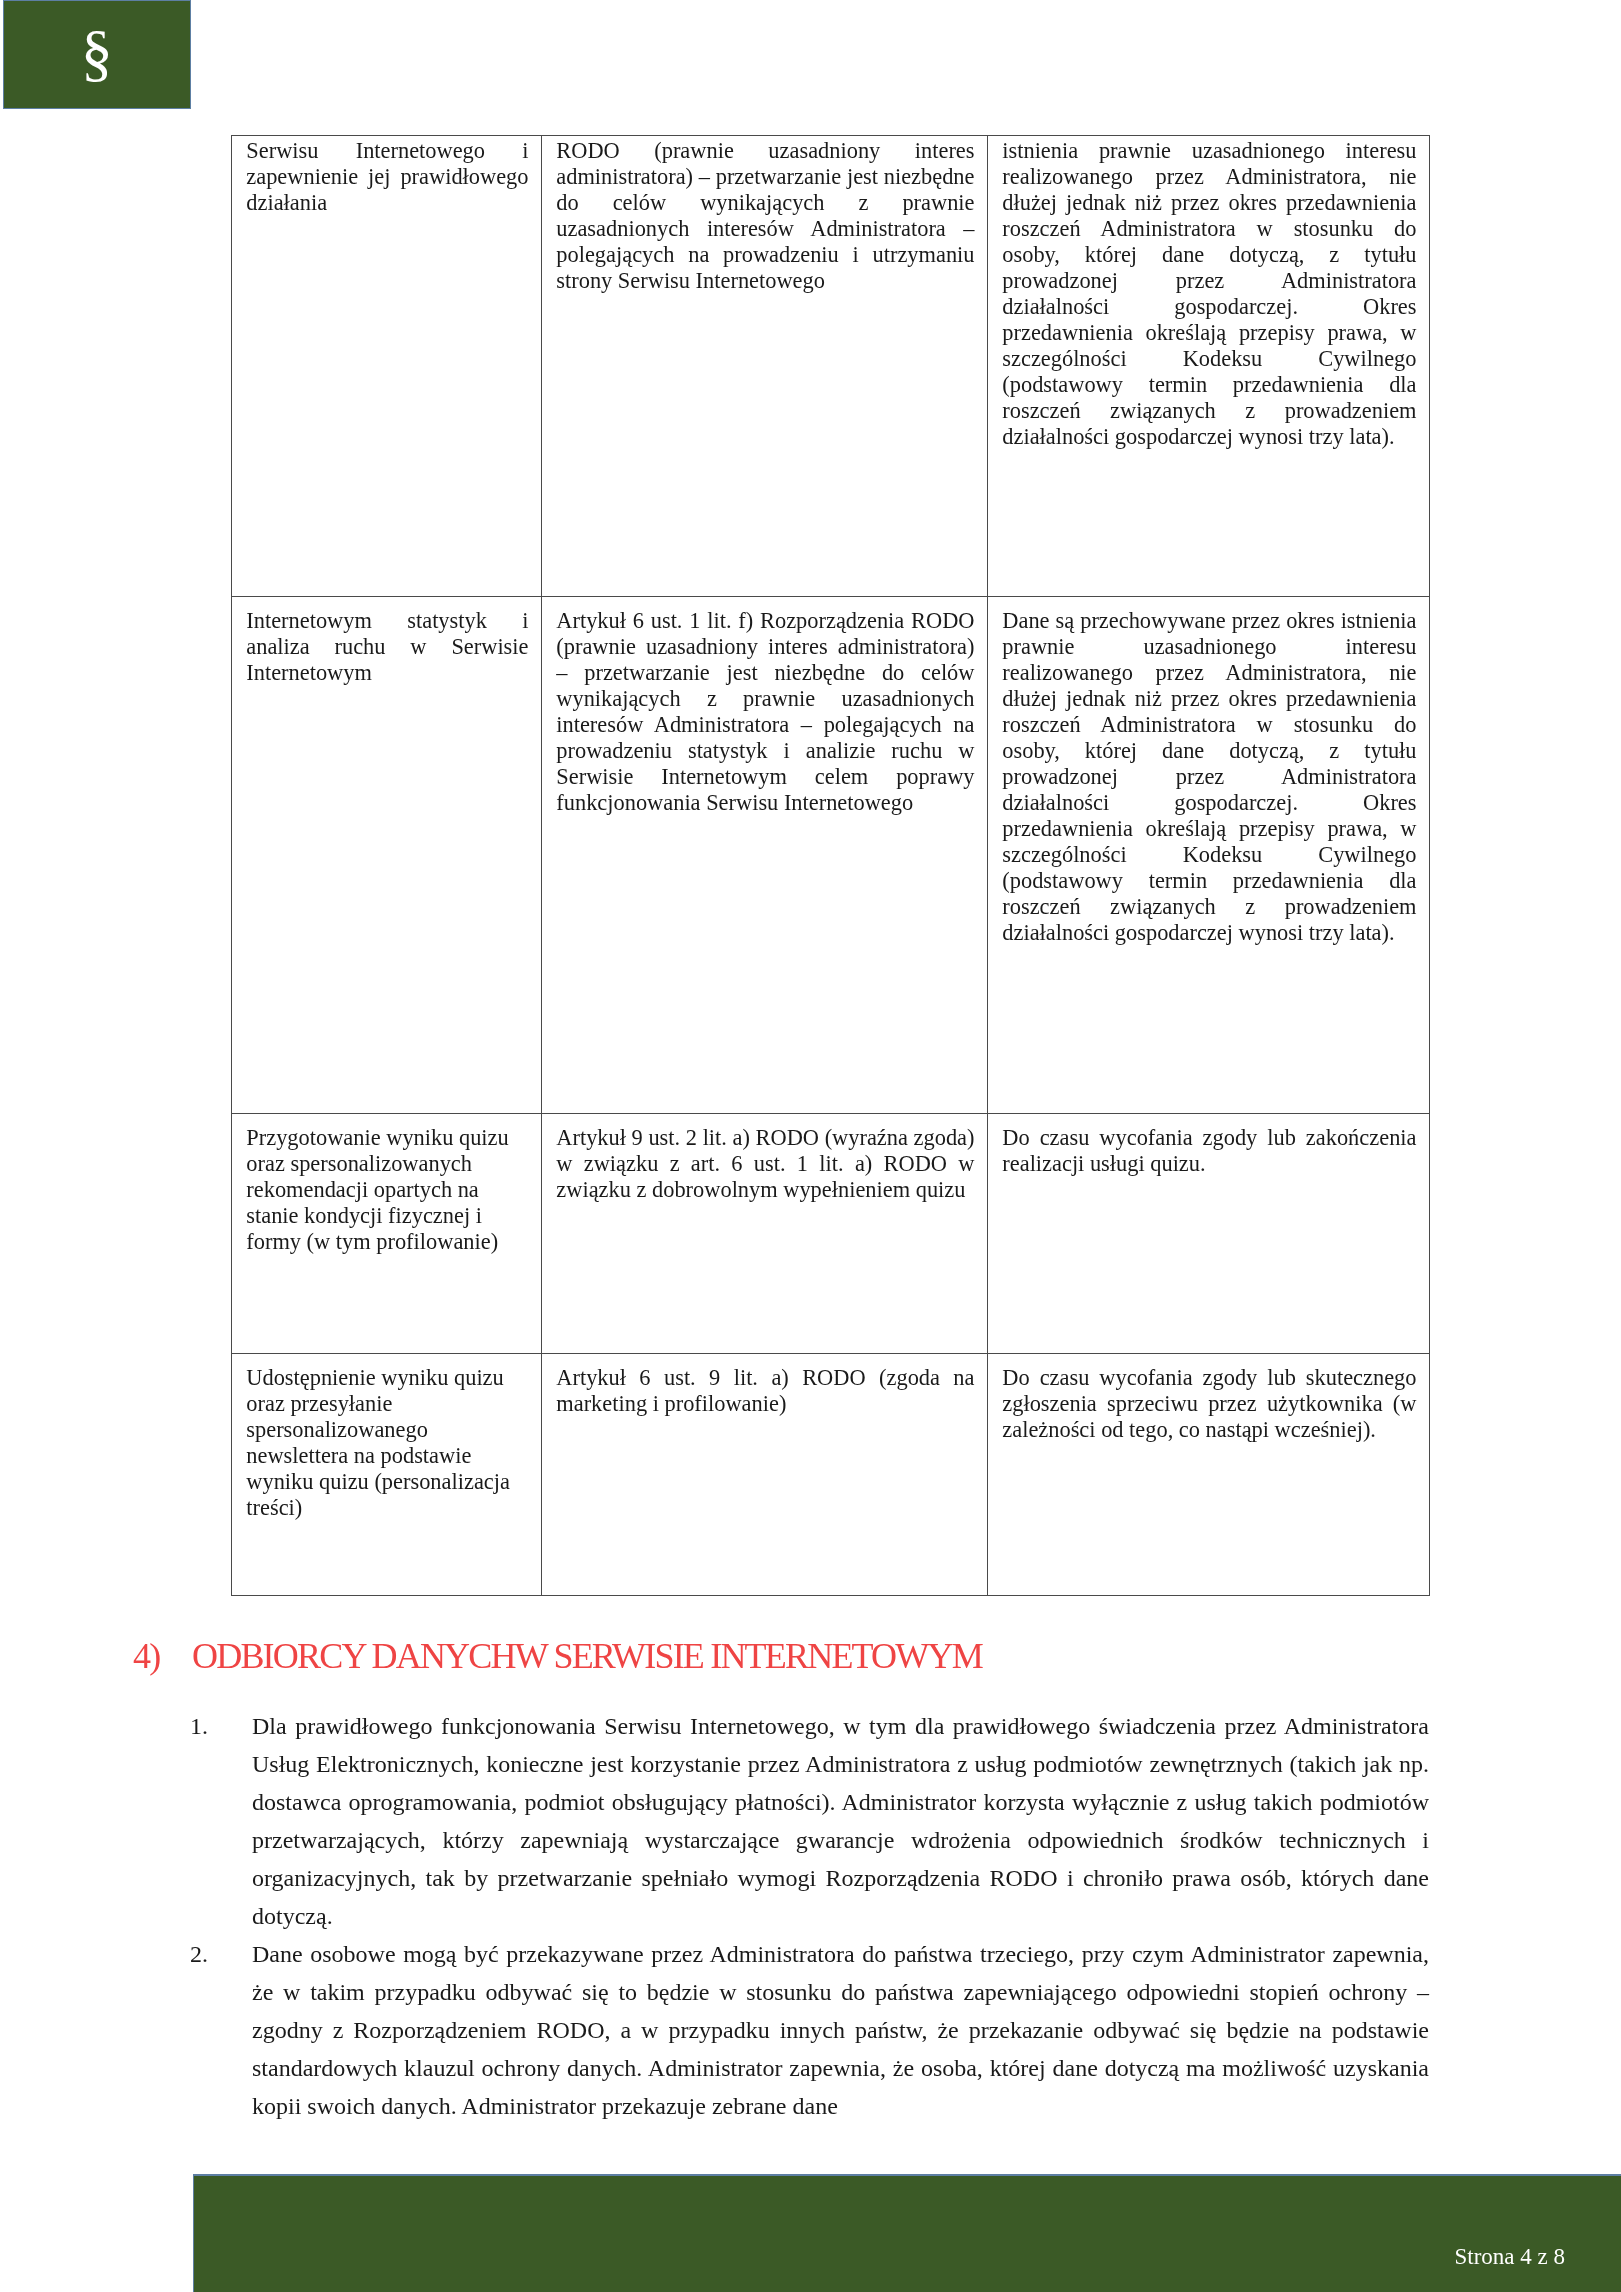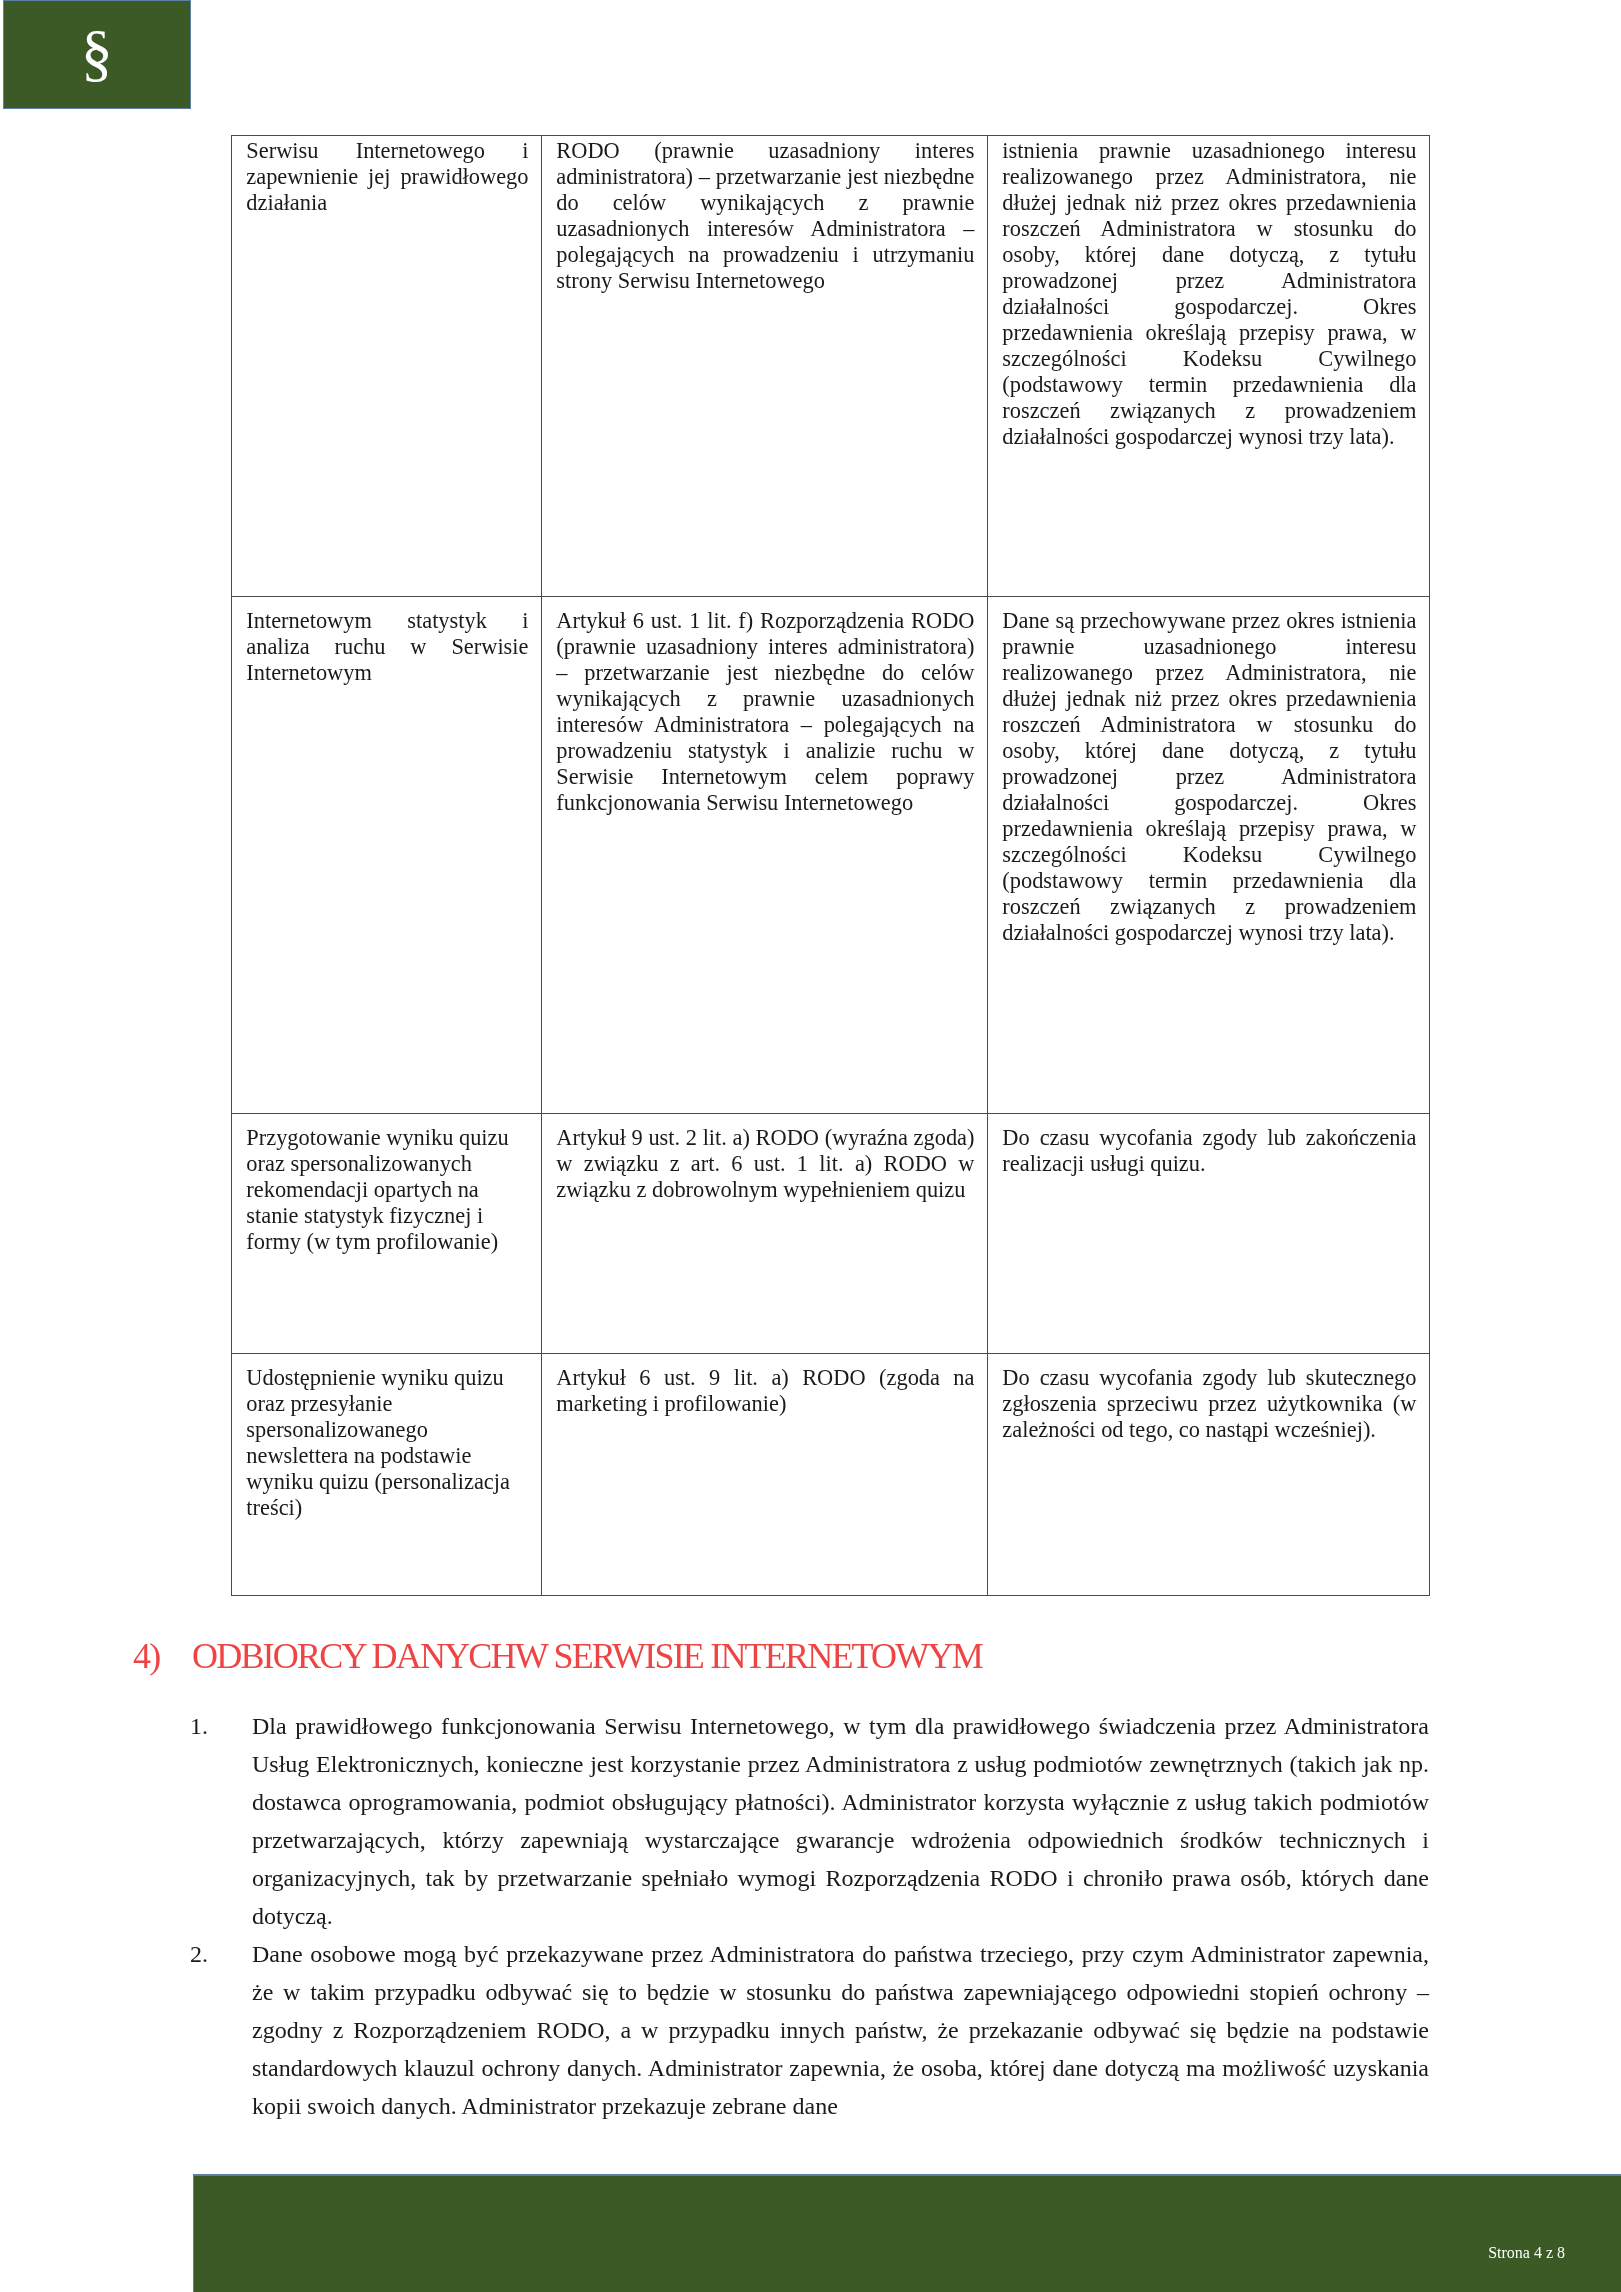--- a/index.html
+++ b/index.html
@@ -43,21 +43,21 @@
   .list { position: absolute; left: 190px; top: 1707px; width: 1239px; font-size: 24px; line-height: 38px; }
   .list .item { position: relative; padding-left: 62px; text-align: justify; }
   .list .item .n { position: absolute; left: 0; top: 0; }
   .list .item.second { margin-top: 0; }
 
   .footer {
     position: absolute; left: 193px; top: 2174px; right: 0; bottom: 0;
     background: #3b5a26; border-top: 2.7px solid #5d7fa3; border-left: 1.8px solid #5d7fa3;
   }
   .footer .page-num {
-    position: absolute; right: 57px; top: 68px; color: #ffffff; font-size: 16px;
+    position: absolute; right: 57px; top: 68px; color: #ffffff; font-size: 23px;
   }
 </style>
 </head>
 <body>
 
 <div class="header-box">
   <span class="sym">§</span>
 </div>
 
 <table class="grid">
@@ -71,21 +71,21 @@
     <td>Serwisu Internetowego i zapewnienie jej prawidłowego działania</td>
     <td>RODO (prawnie uzasadniony interes administratora) – przetwarzanie jest niezbędne do celów wynikających z prawnie uzasadnionych interesów Administratora – polegających na prowadzeniu i utrzymaniu strony Serwisu Internetowego</td>
     <td>istnienia prawnie uzasadnionego interesu realizowanego przez Administratora, nie dłużej jednak niż przez okres przedawnienia roszczeń Administratora w stosunku do osoby, której dane dotyczą, z tytułu prowadzonej przez Administratora działalności gospodarczej. Okres przedawnienia określają przepisy prawa, w szczególności Kodeksu Cywilnego (podstawowy termin przedawnienia dla roszczeń związanych z prowadzeniem działalności gospodarczej wynosi trzy lata).</td>
   </tr>
   <tr class="r2">
     <td>Internetowym statystyk i analiza ruchu w Serwisie Internetowym</td>
     <td>Artykuł 6 ust. 1 lit. f) Rozporządzenia RODO (prawnie uzasadniony interes administratora) – przetwarzanie jest niezbędne do celów wynikających z prawnie uzasadnionych interesów Administratora – polegających na prowadzeniu statystyk i analizie ruchu w Serwisie Internetowym celem poprawy funkcjonowania Serwisu Internetowego</td>
     <td>Dane są przechowywane przez okres istnienia prawnie uzasadnionego interesu realizowanego przez Administratora, nie dłużej jednak niż przez okres przedawnienia roszczeń Administratora w stosunku do osoby, której dane dotyczą, z tytułu prowadzonej przez Administratora działalności gospodarczej. Okres przedawnienia określają przepisy prawa, w szczególności Kodeksu Cywilnego (podstawowy termin przedawnienia dla roszczeń związanych z prowadzeniem działalności gospodarczej wynosi trzy lata).</td>
   </tr>
   <tr class="r3">
-    <td class="left">Przygotowanie wyniku quizu oraz spersonalizowanych rekomendacji opartych na stanie statystyk fizycznej i formy (w tym profilowanie)</td>
+    <td class="left">Przygotowanie wyniku quizu oraz spersonalizowanych rekomendacji opartych na stanie kondycji fizycznej i formy (w tym profilowanie)</td>
     <td>Artykuł 9 ust. 2 lit. a) RODO (wyraźna zgoda) w związku z art. 6 ust. 1 lit. a) RODO w związku z dobrowolnym wypełnieniem quizu</td>
     <td>Do czasu wycofania zgody lub zakończenia realizacji usługi quizu.</td>
   </tr>
   <tr class="r4">
     <td class="left">Udostępnienie wyniku quizu oraz przesyłanie spersonalizowanego newslettera na podstawie wyniku quizu (personalizacja treści)</td>
     <td>Artykuł 6 ust. 9 lit. a) RODO (zgoda na marketing i profilowanie)</td>
     <td>Do czasu wycofania zgody lub skutecznego zgłoszenia sprzeciwu przez użytkownika (w zależności od tego, co nastąpi wcześniej).</td>
   </tr>
 </tbody>
   </table>

